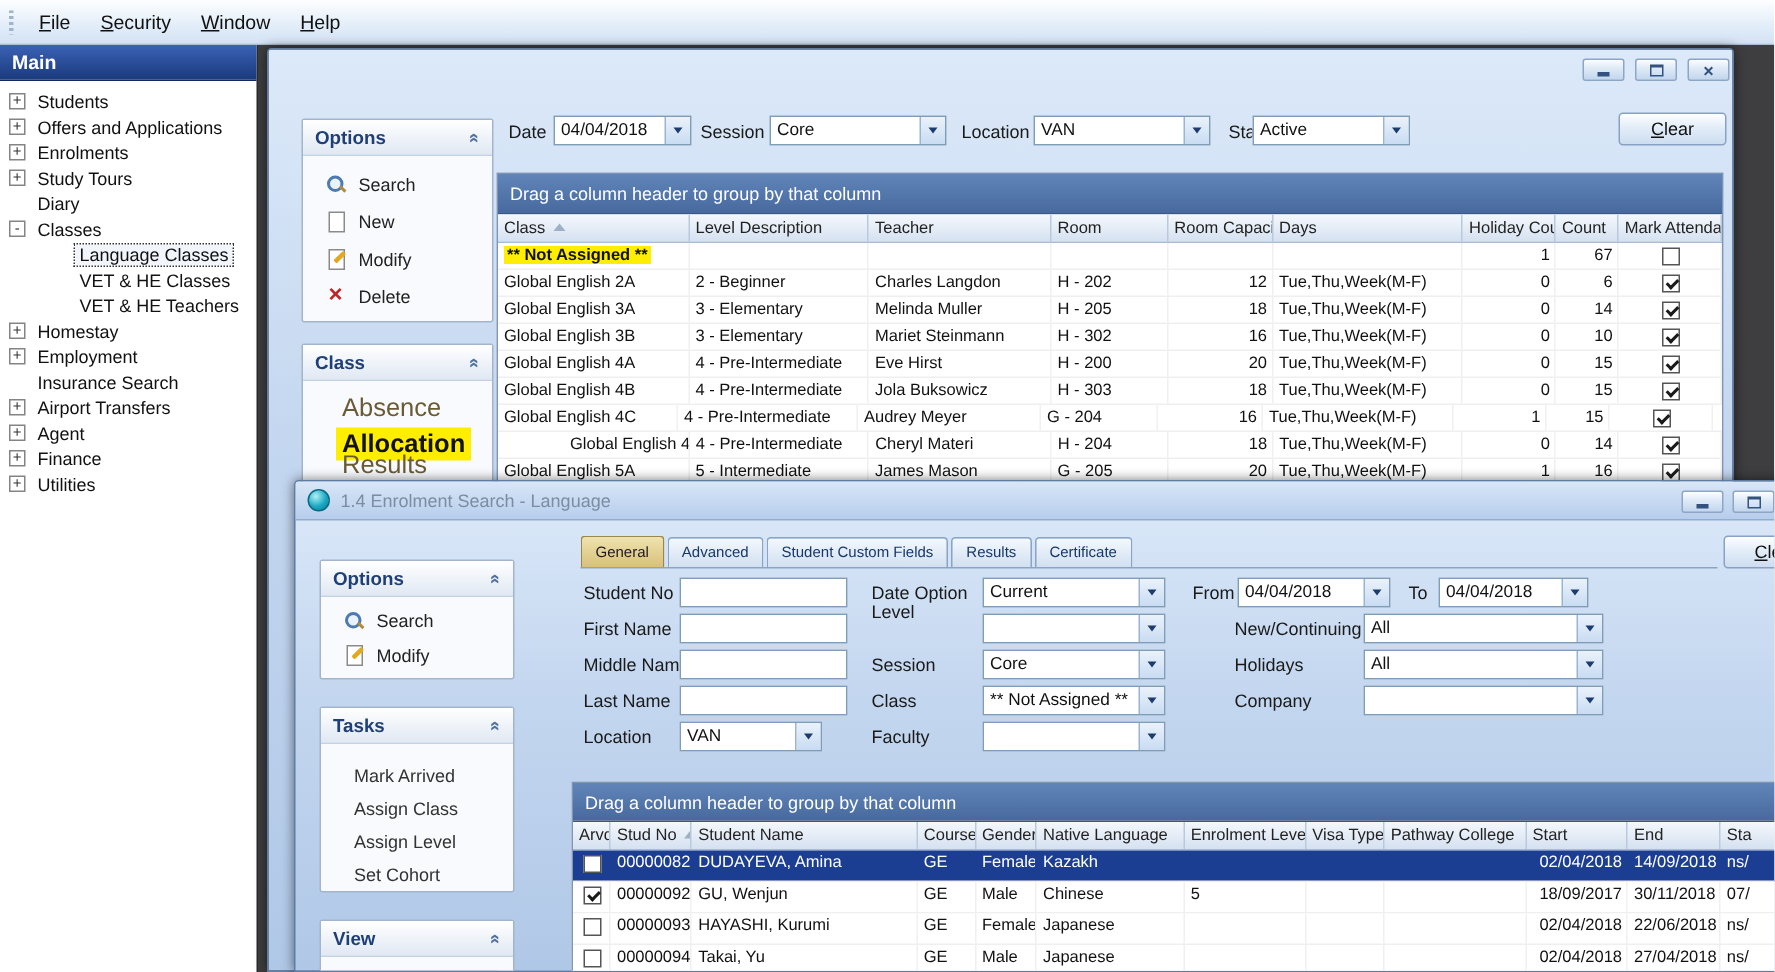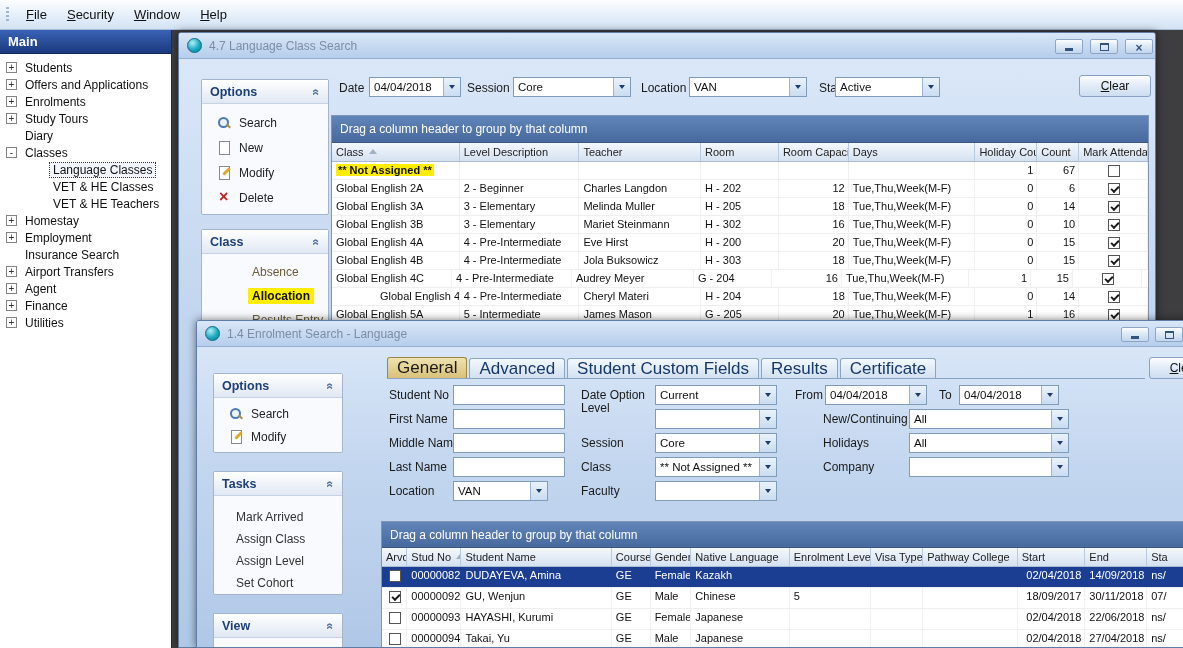--- a/index.html
+++ b/index.html
@@ -51,21 +51,21 @@
   .g-close::before { content:"×"; color:#33527e; font-weight:bold; font-size:12px; line-height:1; }
 
   
   .panel { position:absolute; border:1px solid #a2b5cd; background:#f8fafd; border-radius:2px; }
   .panel-hdr { height:24px; display:flex; align-items:center; justify-content:space-between; padding:0 8px;
     background:linear-gradient(#ffffff,#e0e8f3); border-bottom:1px solid #c4d2e4;
     font-size:12.5px; font-weight:bold; color:#1e3f78; }
   .chev { display:inline-block; transform:rotate(90deg); color:#51719f; font-size:12px; font-weight:bold; }
   .panel-items { padding:6px 0 4px 0; }
   .pitem { height:25px; display:flex; align-items:center; gap:8px; padding-left:15px; font-size:12px; color:#222; cursor:pointer; }
-  .plink { height:24px; display:flex; align-items:center; padding-left:22px; font-size:12px; color:#6a5b35; cursor:pointer;margin-left:24px; }
+  .plink { height:24px; display:flex; align-items:center; padding-left:22px; font-size:17px; color:#6a5b35; cursor:pointer; }
   .plink .lab { padding:1px 4px; }
   .plink .lab.hl { background:#ffee00; color:#111; }
   .tlink { height:22px; display:flex; align-items:flex-end; padding-left:22px; font-size:12px; color:#333; cursor:pointer; }
 
   
   .ico { width:14px; height:14px; position:relative; display:inline-block; flex:0 0 14px; }
   .ico-search::before { content:""; position:absolute; left:1px; top:1px; width:7px; height:7px;
     border:2px solid #4d7ab0; border-radius:50%; background:#eaf2fb; }
   .ico-search::after { content:""; position:absolute; left:9px; top:9px; width:5px; height:2px;
     background:#b08c3c; transform:rotate(45deg); }
@@ -85,21 +85,21 @@
   .tinput { position:absolute; height:20px; border:1px solid #7f9db9; background:#fff; font-size:12px;
     padding:0 3px; font-family:"Liberation Sans",sans-serif; }
   .btn { position:absolute; height:22px; border:1px solid #89a2c4; border-radius:3px;
     background:linear-gradient(#fdfeff,#e3edf8 45%,#cdddf0); font-size:12px; color:#111;
     display:flex; align-items:center; justify-content:center; cursor:pointer; }
   .btn span::first-letter { text-decoration:underline; }
   .btn span { display:block; }
 
   
   .tabs { position:absolute; left:190px; top:36px; height:21px; display:flex; align-items:flex-end; z-index:2; }
-  .tab { height:20px; padding:0 9px; display:flex; align-items:center; font-size:17px; color:#17386b;
+  .tab { height:20px; padding:0 9px; display:flex; align-items:center; font-size:10px; color:#17386b;
     background:linear-gradient(#f3f8fd,#d2e0f1); border:1px solid #8aa4c4; border-bottom:none;
     border-radius:3px 3px 0 0; margin-right:2px; cursor:pointer; white-space:nowrap; }
   .tab.active { height:21px; background:linear-gradient(#efe3b0,#d8c079); border-color:#9b8748; color:#1a1a1a; }
   .tabline { position:absolute; left:190px; top:57px; width:758px; height:1px; background:#8aa4c4; }
 
   
   .gridbox { position:absolute; border:1px solid #7e95b5; background:#fff; overflow:hidden; }
   .groupby { height:27px; background:linear-gradient(#6185b9,#47699e); border-bottom:1px solid #3a577e;
     color:#fff; font-size:12px; display:flex; align-items:center; padding-left:8px; }
   .ghost { background:#fff; overflow:hidden; }
@@ -198,24 +198,20 @@
         <div class="tree-item">
           <span class="exp">+</span>
           <span class="tree-label">Utilities</span>
         </div>
       </div>
   </div>
 
   <div class="mdi"></div>
 
   <div class="win win1">
-    <div class="titlebar">
-      <span class="title-icon"></span>
-      <span class="title-text">4.7 Language Class Search</span>
-    </div>
     <span class="wbtn" style="left:876px;">
         <span class="g-min"></span>
       </span>
     <span class="wbtn" style="left:911px;">
         <span class="g-max"></span>
       </span>
     <span class="wbtn" style="left:946px;">
         <span class="g-close"></span>
       </span>
 

